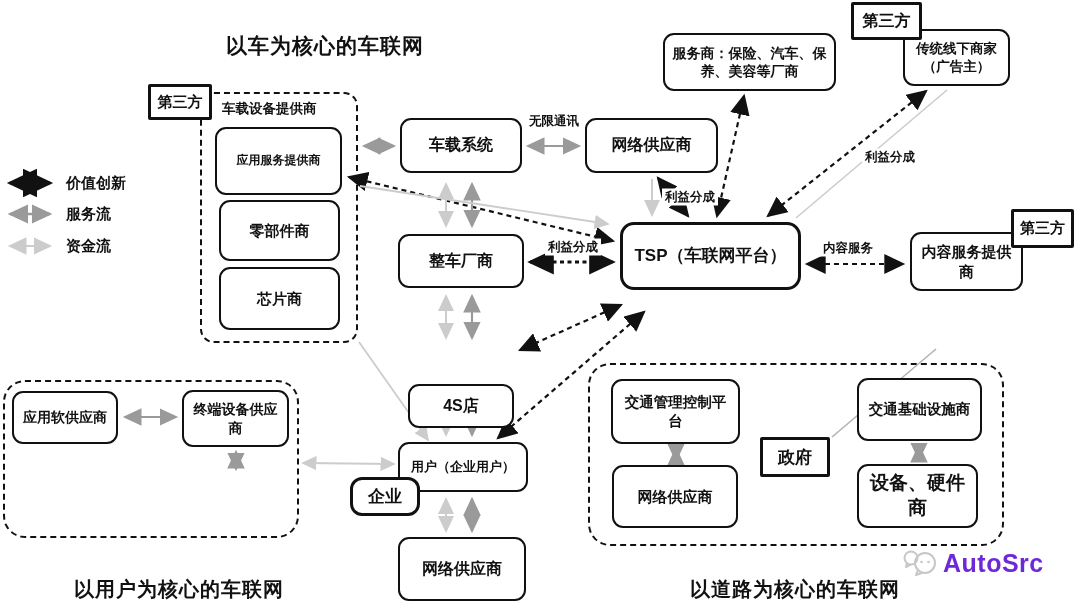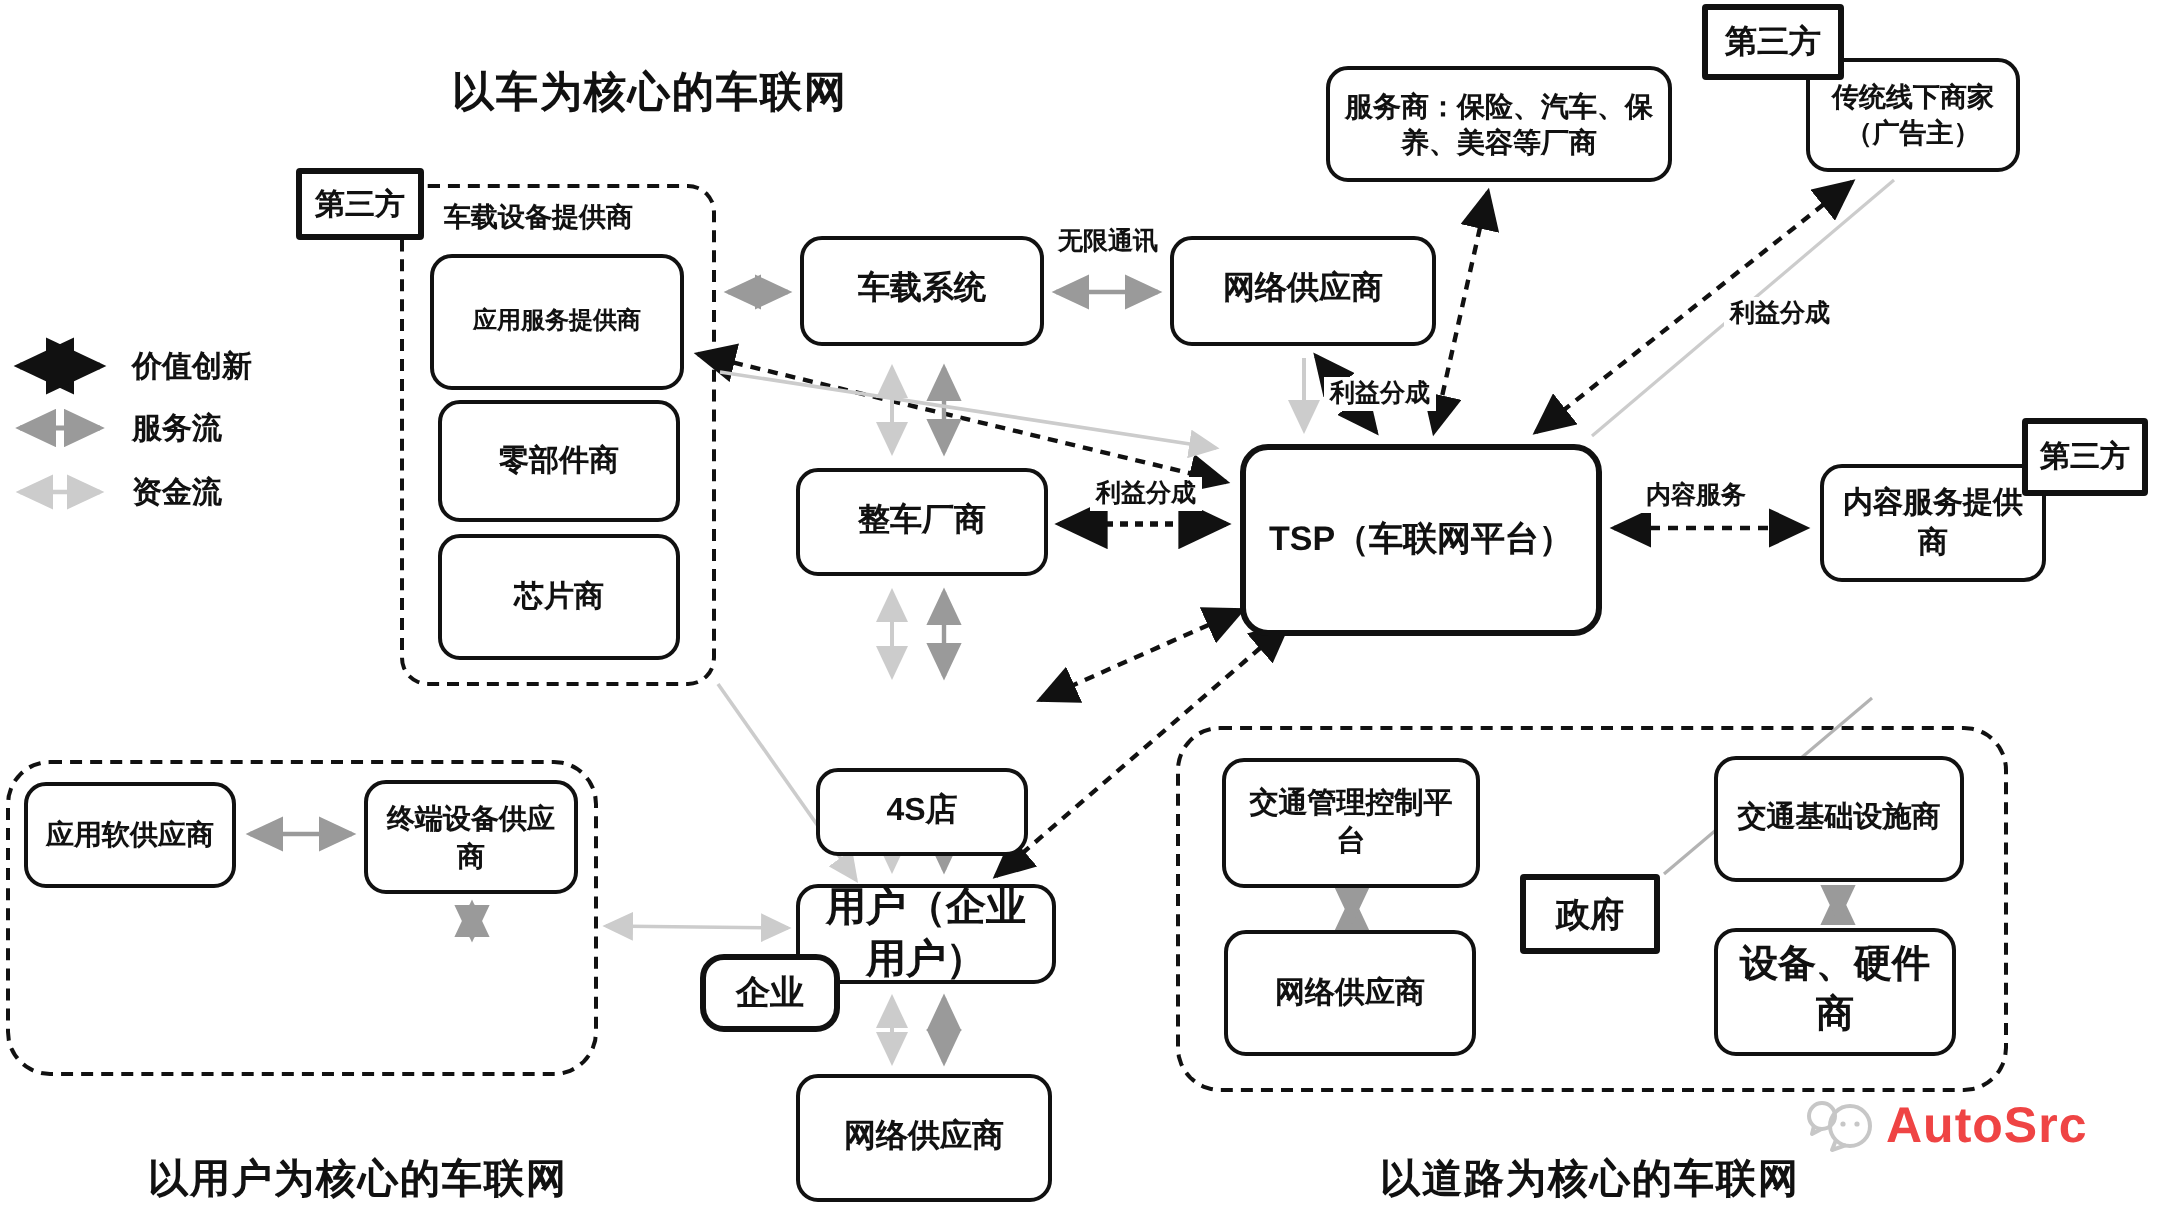--- a/index.html
+++ b/index.html
@@ -32,21 +32,21 @@
   .edge-label{
     position:absolute;transform:translate(-50%,-50%);font-size:12.5px;font-weight:700;
     background:#fff;padding:0 3px;z-index:3;white-space:nowrap;
   }
   .legend-label{
     position:absolute;font-size:15px;font-weight:700;z-index:2;white-space:nowrap;
   }
   svg.wires{position:absolute;left:0;top:0;z-index:1;pointer-events:none;}
   .watermark{
     position:absolute;left:901px;top:548px;display:flex;align-items:center;gap:4px;
-    color:#ef4444;z-index:2;
+    color:#6d28d9;z-index:2;
   }
   .watermark .brand{font-size:25px;font-weight:600;letter-spacing:0.5px;}
 </style>
 </head>
 <body>
 
 <div id="stage">
 
   <svg class="wires" width="1080" height="609" viewBox="0 0 1080 609">
     <defs>
@@ -113,27 +113,27 @@
   <div class="node" style="left:215px;top:127px;width:127px;height:68px;font-size:12px;">应用服务提供商</div>
   <div class="node" style="left:219px;top:200px;width:121px;height:61px;font-size:15px;">零部件商</div>
   <div class="node" style="left:219px;top:267px;width:121px;height:63px;font-size:15px;">芯片商</div>
 
   <div class="node" style="left:400px;top:118px;width:122px;height:55px;font-size:16px;">车载系统</div>
   <div class="node" style="left:585px;top:118px;width:133px;height:55px;font-size:16px;">网络供应商</div>
 
   <div class="node" style="left:663px;top:33px;width:173px;height:58px;font-size:14px;">服务商：保险、汽车、保养、美容等厂商</div>
   <div class="node" style="left:903px;top:29px;width:107px;height:57px;font-size:13.5px;">传统线下商家（广告主）</div>
 
-  <div class="node" style="left:620px;top:222px;width:181px;height:96px;font-size:17px;border-width:3px;border-radius:14px;">TSP（车联网平台）</div>
+  <div class="node" style="left:620px;top:222px;width:181px;height:68px;font-size:17px;border-width:3px;border-radius:14px;">TSP（车联网平台）</div>
 
   <div class="node" style="left:910px;top:232px;width:113px;height:59px;font-size:15px;">内容服务提供商</div>
 
   <div class="node" style="left:398px;top:234px;width:126px;height:54px;font-size:16px;">整车厂商</div>
   <div class="node" style="left:408px;top:344px;width:106px;height:44px;font-size:16px;margin-top:40px;">4S店</div>
-  <div class="node" style="left:398px;top:442px;width:130px;height:50px;font-size:20px;">用户（企业用户）</div>
+  <div class="node" style="left:398px;top:442px;width:130px;height:50px;font-size:13px;">用户（企业用户）</div>
   <div class="node" style="left:398px;top:537px;width:128px;height:64px;font-size:16px;">网络供应商</div>
 
   <div class="node" style="left:12px;top:391px;width:106px;height:53px;font-size:14px;">应用软供应商</div>
   <div class="node" style="left:182px;top:390px;width:107px;height:57px;font-size:14px;">终端设备供应商</div>
 
   <div class="node" style="left:611px;top:379px;width:129px;height:65px;font-size:14.5px;">交通管理控制平台</div>
   <div class="node" style="left:612px;top:465px;width:126px;height:63px;font-size:15px;">网络供应商</div>
   <div class="node" style="left:857px;top:378px;width:125px;height:63px;font-size:14.5px;">交通基础设施商</div>
   <div class="node" style="left:857px;top:464px;width:121px;height:64px;font-size:19px;">设备、硬件商</div>
 

